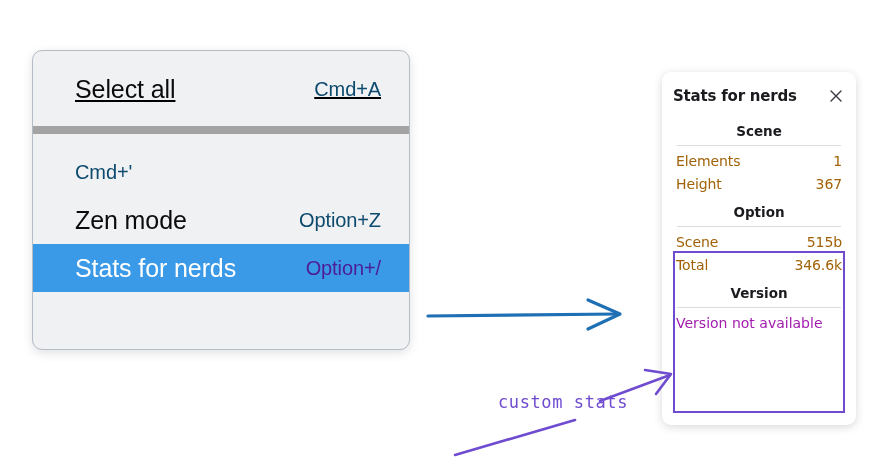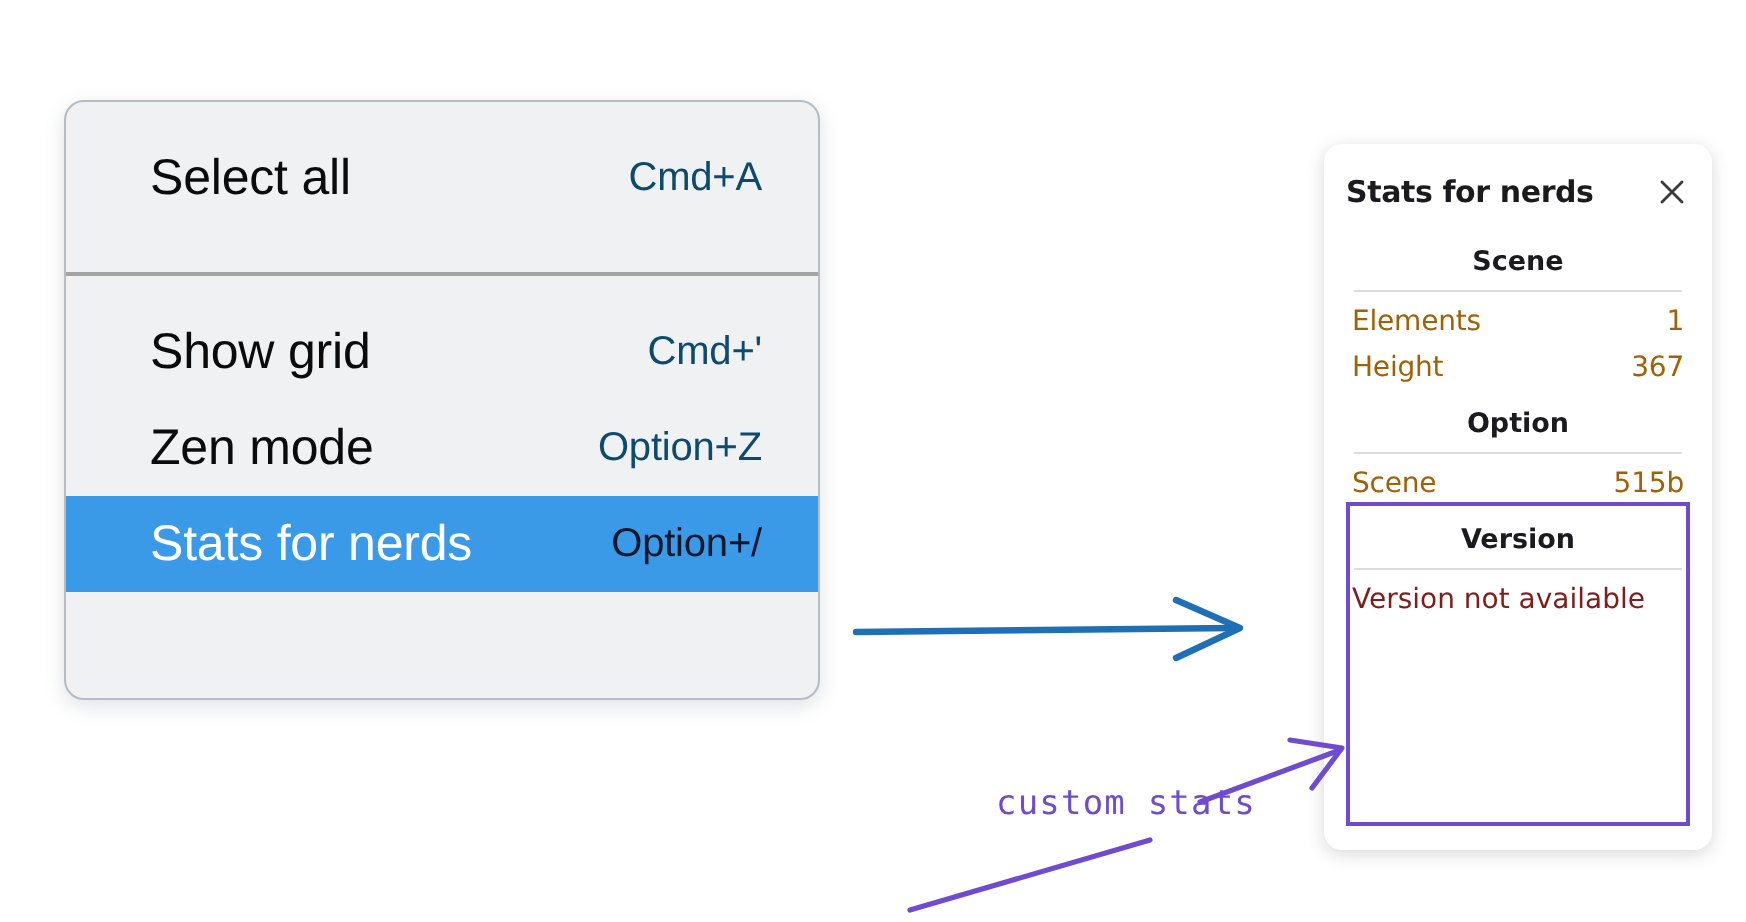--- a/index.html
+++ b/index.html
@@ -28,22 +28,23 @@
     border-radius: 10px;
     box-shadow: 0 3px 10px rgba(80,90,105,0.18);
     box-sizing: border-box;
     overflow: hidden;
   }
   .menu-group {
     padding: 0;
   }
   .menu-group-top {
     padding-top: 14px;
-    padding-bottom: 23px;
-    border-bottom: 2px solid #a3a3a3;
+    padding-bottom: 13px;
+    border-bottom: 8px solid #a3a3a3;
+    text-decoration: underline;
   }
   .menu-group-bottom {
     padding-top: 14px;
     padding-bottom: 14px;
   }
   .menu-item {
     height: 48px;
     display: flex;
     align-items: center;
     justify-content: space-between;
@@ -57,21 +58,21 @@
   }
   .menu-item .accel {
     font-size: 20px;
     color: #0c4a6e;
     letter-spacing: -0.1px;
   }
   .menu-item.selected {
     background: #3b9ae8;
   }
   .menu-item.selected .label { color: #ffffff; }
-  .menu-item.selected .accel { color: #0f172a; }
+  .menu-item.selected .accel { color: #4c1d95; }
 
   
   .stats-panel {
     position: absolute;
     left: 662px;
     top: 72px;
     width: 194px;
     height: 353px;
     background: #ffffff;
     border-radius: 9px;
@@ -121,21 +122,21 @@
     justify-content: space-between;
     align-items: baseline;
     font-size: 14px;
     color: #a16207;
     padding: 3.5px 3px;
   }
   .stat-row .k { letter-spacing: -0.1px; }
   .stat-row .v { letter-spacing: -0.1px; }
   .stat-free {
     font-size: 14px;
-    color: #7f1d1d;
+    color: #a21caf;
     padding: 4px 3px;
   }
 
   
   .highlight-box {
     position: absolute;
     left: 673px;
     top: 251px;
     width: 172px;
     height: 162px;
@@ -170,21 +171,20 @@
 
   <div class="menu-group menu-group-top">
     <div class="menu-item">
       <span class="label">Select all</span>
       <span class="accel">Cmd+A</span>
     </div>
   </div>
 
   <div class="menu-group menu-group-bottom">
     <div class="menu-item">
-      <span class="label">Show grid</span>
       <span class="accel">Cmd+'</span>
     </div>
     <div class="menu-item">
       <span class="label">Zen mode</span>
       <span class="accel">Option+Z</span>
     </div>
     <div class="menu-item selected">
       <span class="label">Stats for nerds</span>
       <span class="accel">Option+/</span>
     </div>
@@ -213,20 +213,24 @@
     <span class="k">Height</span>
     <span class="v">367</span>
   </div>
 
   <div class="section-head">Option</div>
   <div class="rule"></div>
   <div class="stat-row">
     <span class="k">Scene</span>
     <span class="v">515b</span>
   </div>
+  <div class="stat-row">
+    <span class="k">Total</span>
+    <span class="v">346.6k</span>
+  </div>
 
   <div class="section-head">Version</div>
   <div class="rule"></div>
   <div class="stat-free">Version not available</div>
 
 </div>
 
 <div class="highlight-box"></div>
 
 <svg class="anno-svg">

